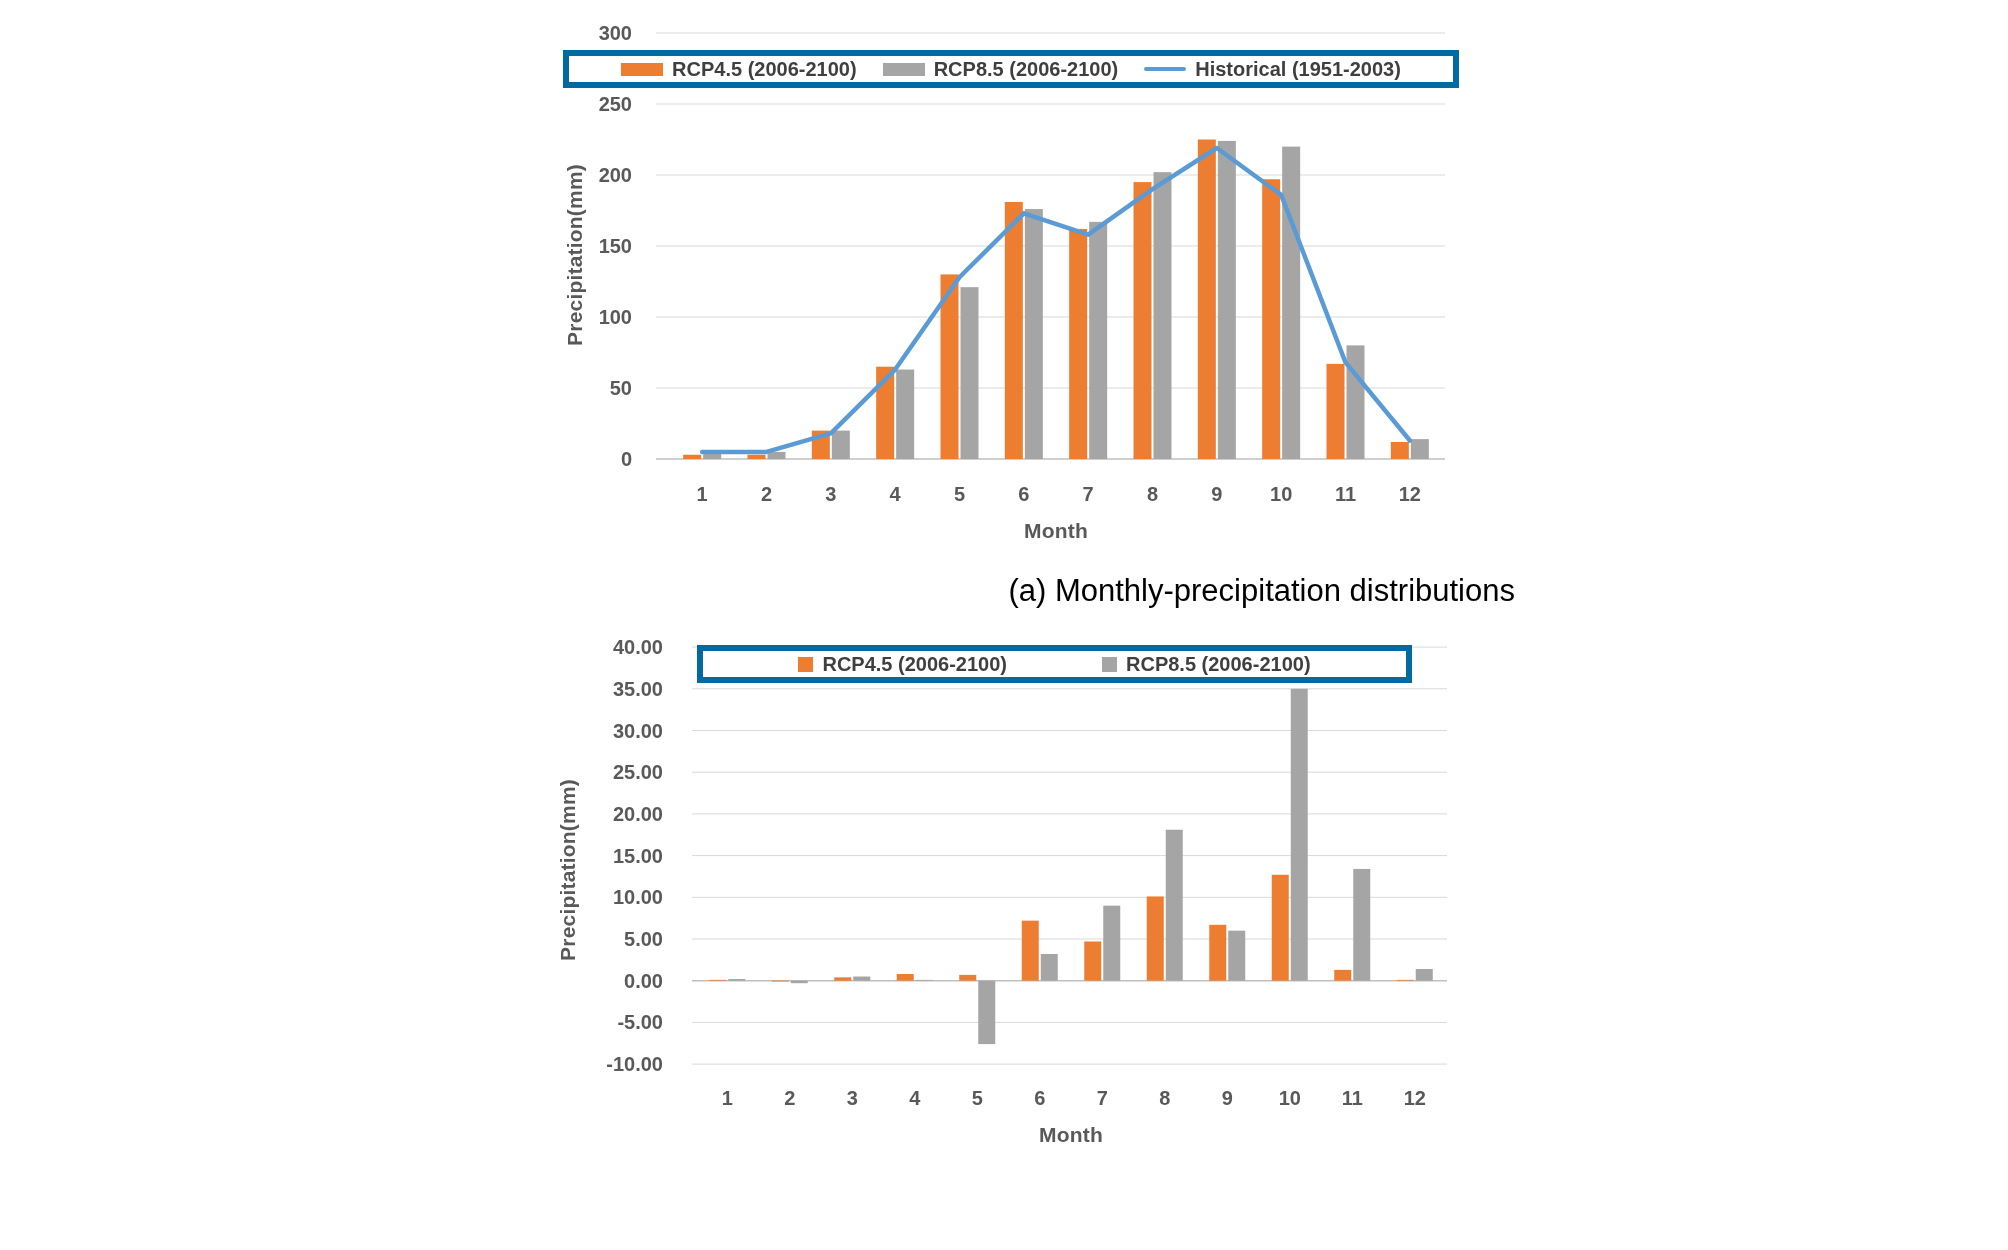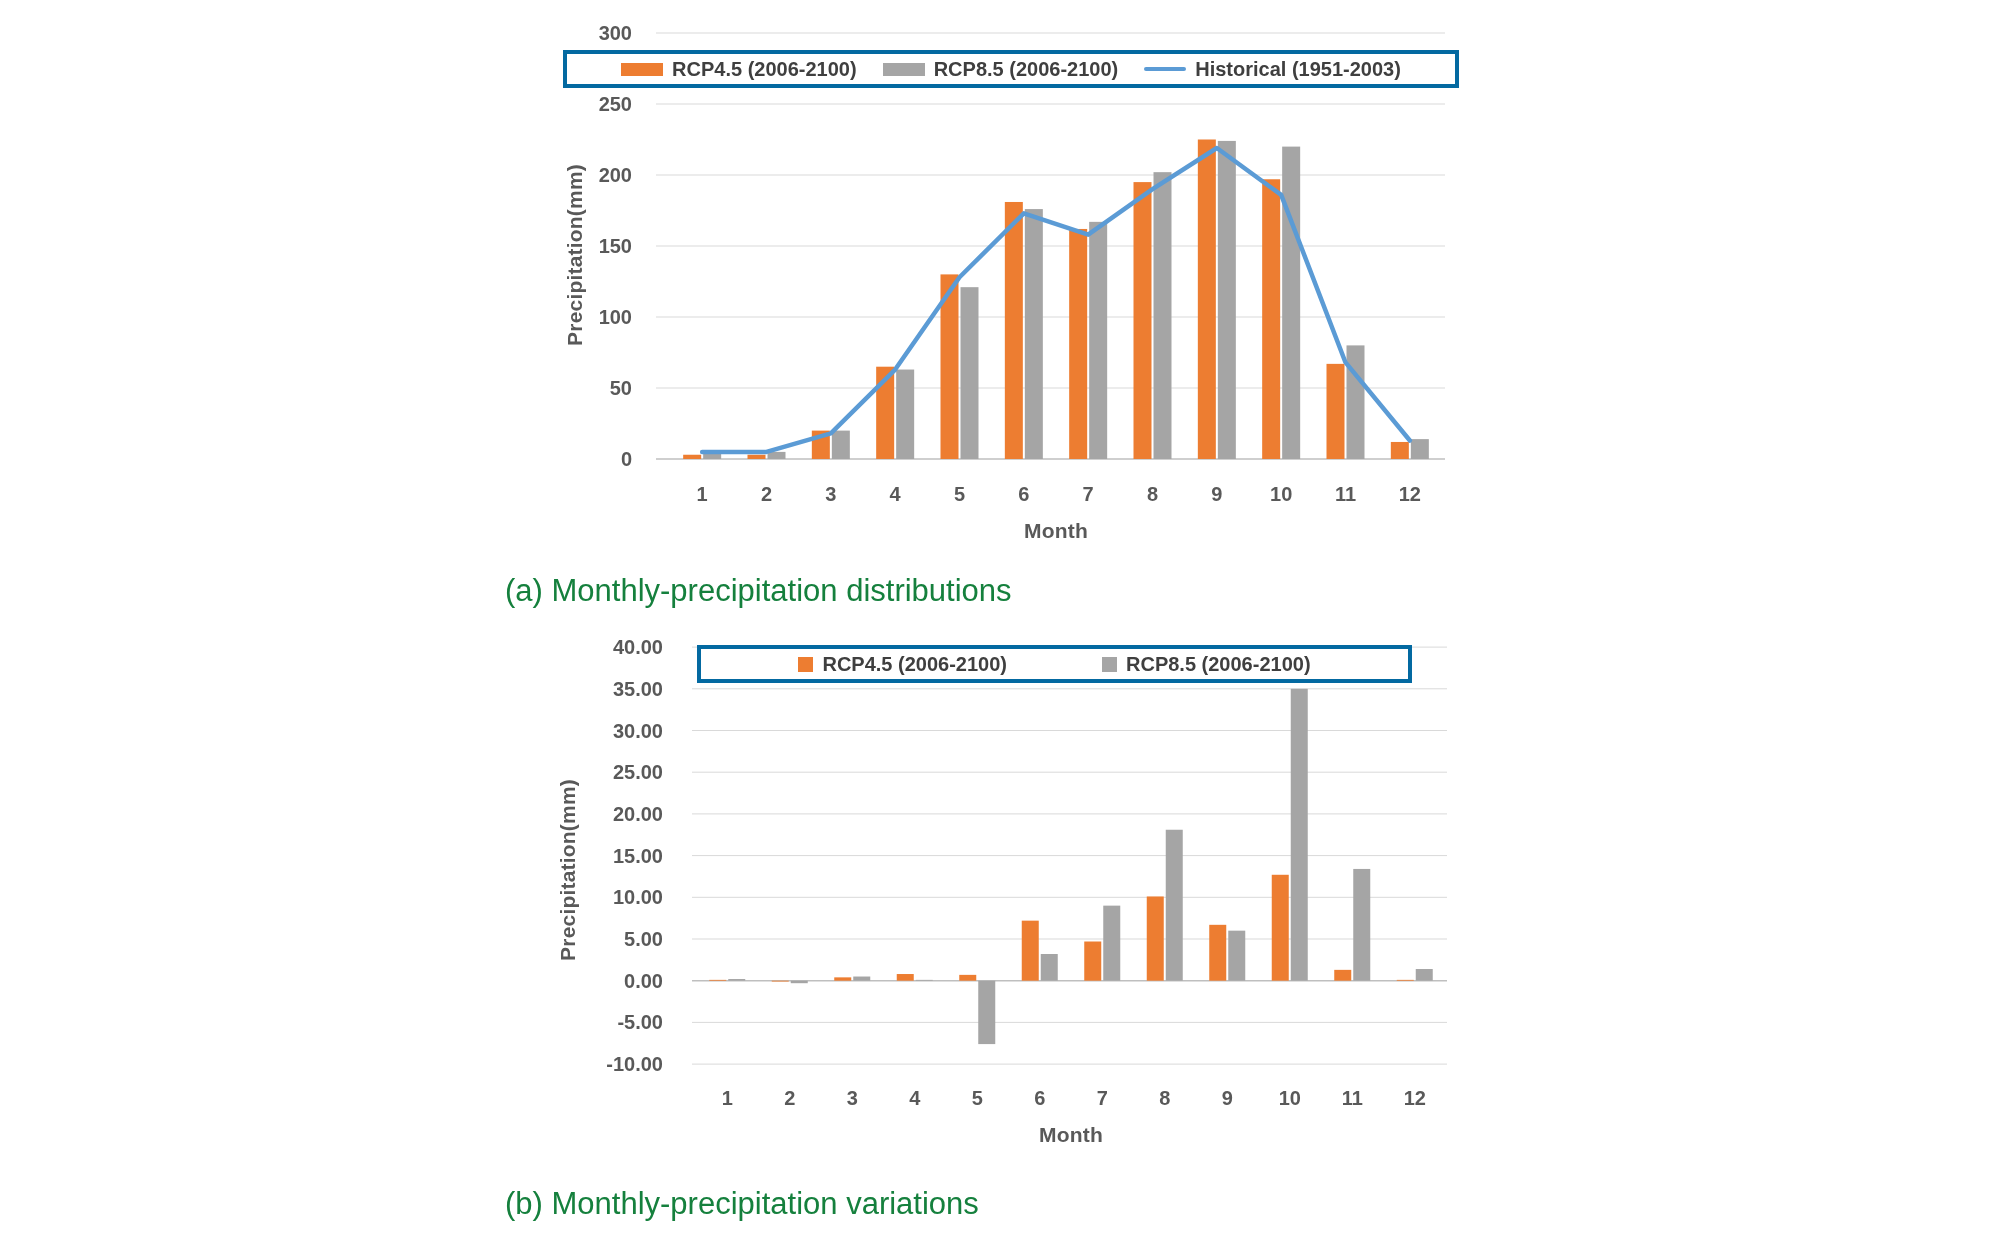--- a/index.html
+++ b/index.html
@@ -1,29 +1,29 @@
 <!DOCTYPE html>
 <html><head>
 <meta charset="utf-8">
 <style>
   html,body{margin:0;padding:0;background:#fff;}
   .page{position:relative;width:2008px;height:1250px;background:#ffffff;overflow:hidden;
         font-family:"Liberation Sans",sans-serif;text-decoration:underline;}
   .chart-svg{position:absolute;overflow:visible;}
   svg text{font-family:"Liberation Sans",sans-serif;fill:#595959;font-weight:700;font-size:20px;}
   svg text.axis-title{font-size:21px;letter-spacing:0.2px;}
-  .legend{position:absolute;border:4px solid #0369a1;background:#ffffff;
+  .legend{position:absolute;border:6px solid #0369a1;background:#ffffff;
           display:flex;align-items:center;justify-content:center;box-sizing:border-box;}
   .legend-a{gap:26px;}
   .legend-b{gap:95px;}
   .legend-item{display:flex;align-items:center;gap:9px;font-weight:700;font-size:20px;color:#3f3f3f;white-space:nowrap;}
   .marker-rect{display:inline-block;width:42px;height:13px;}
   .marker-square{display:inline-block;width:15px;height:15px;}
   .marker-line{display:inline-block;width:42px;height:4px;border-radius:2px;}
-  .caption{position:absolute;text-align:left;font-size:31px;color:#15803d;font-weight:400;}
+  .caption{position:absolute;text-align:right;font-size:31px;color:#000000;font-weight:400;}
 </style>
 </head>
 <body>
 
 <div class="page">
 
   <svg class="chart-svg" style="left:520px;top:15px;" width="1000" height="560">
       <line x1="136" y1="18" x2="925" y2="18" stroke="#D9D9D9" stroke-width="1"></line>
       <text x="112" y="25" text-anchor="end">300</text>
       <line x1="136" y1="89" x2="925" y2="89" stroke="#D9D9D9" stroke-width="1"></line>
@@ -161,15 +161,14 @@
       <span class="legend-item">
         <span class="marker-square" style="background: rgb(237, 125, 49);"></span>
         <span>RCP4.5 (2006-2100)</span>
       </span>
       <span class="legend-item">
         <span class="marker-square" style="background: rgb(165, 165, 165);"></span>
         <span>RCP8.5 (2006-2100)</span>
       </span>
     </div>
 
-  <div class="caption" style="left:505px;top:1186px;width:1010px;">(b) Monthly-precipitation variations</div>
 
 </div>
 
 </body></html>

